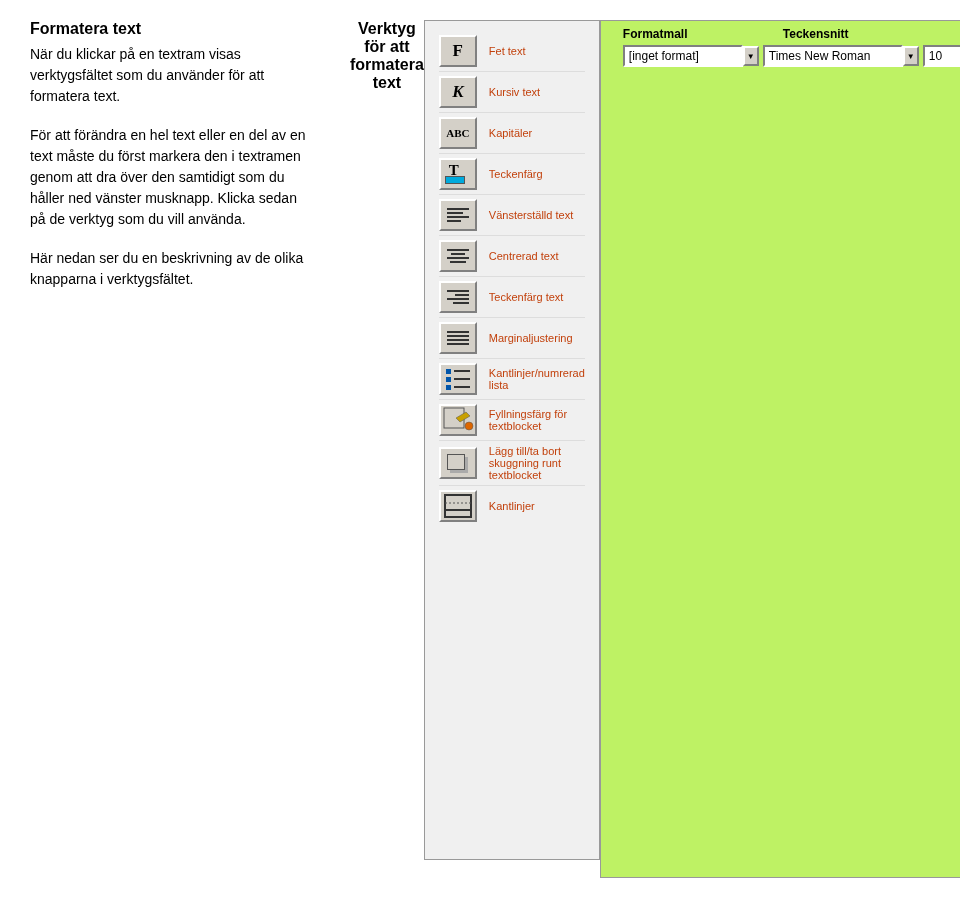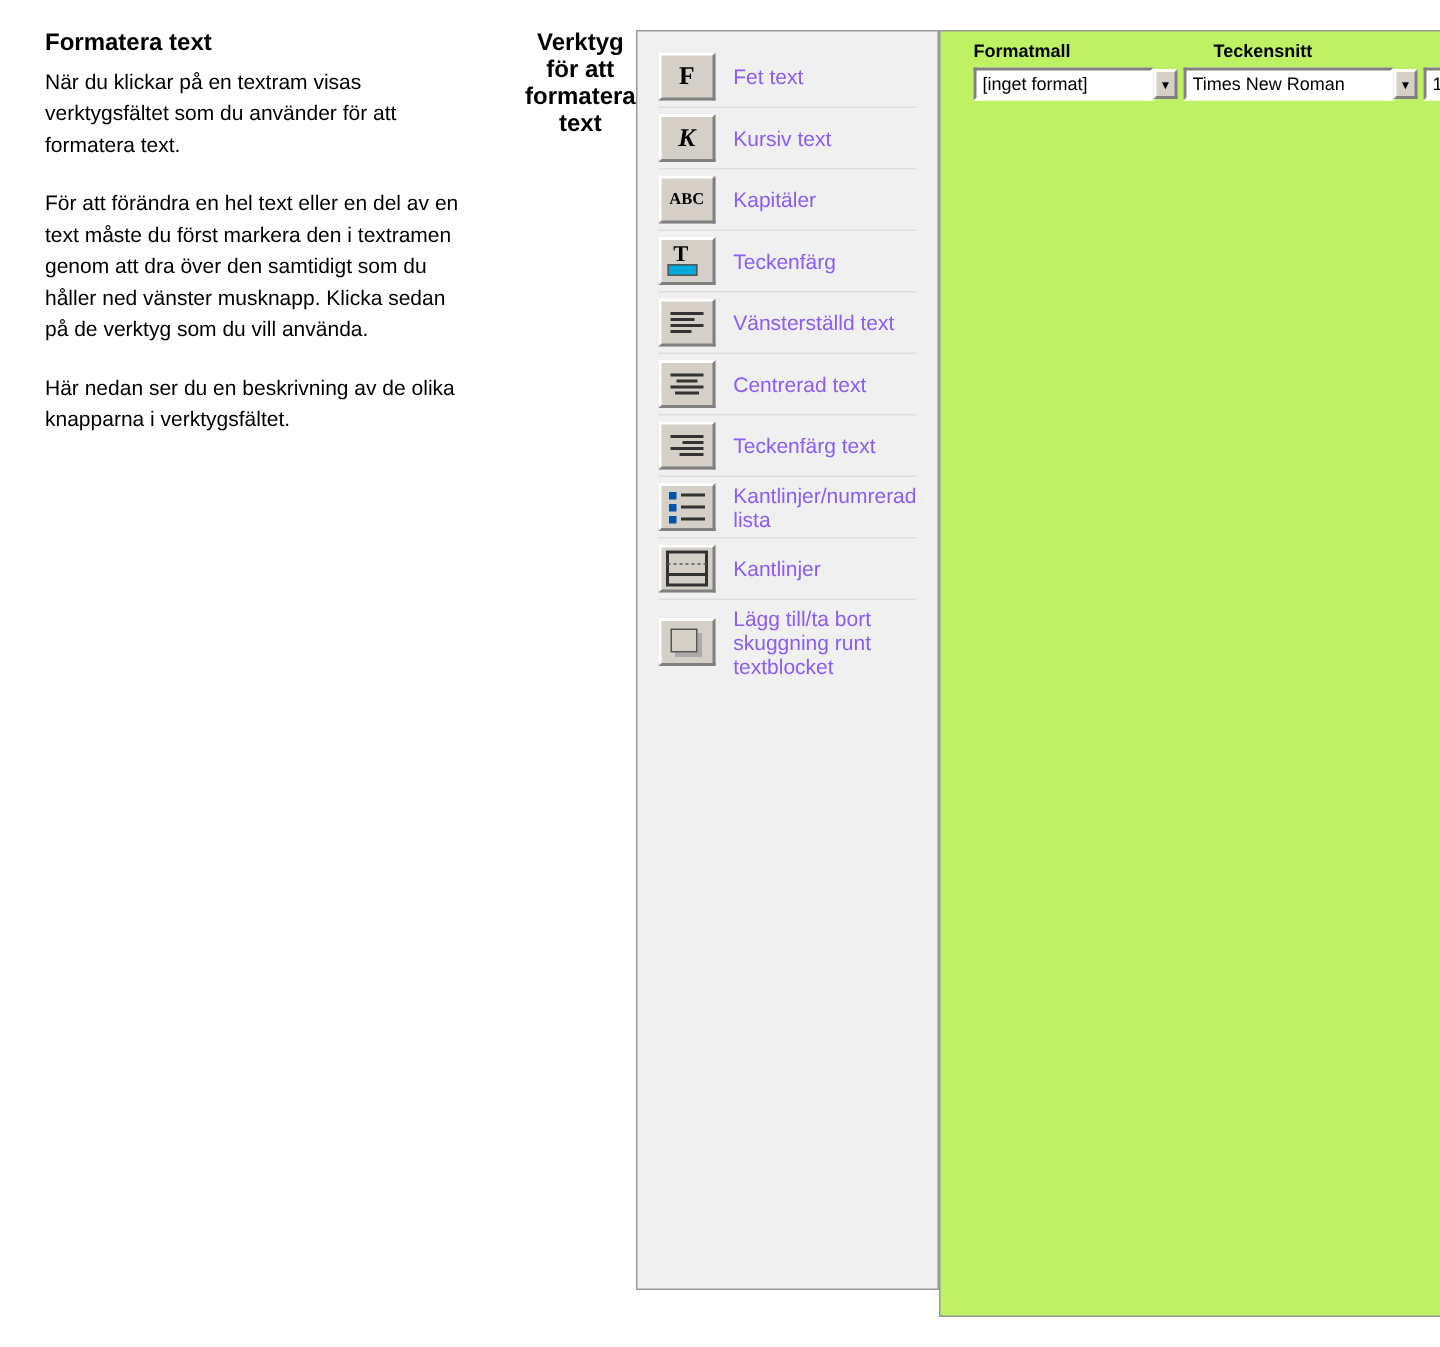--- a/index.html
+++ b/index.html
@@ -62,22 +62,22 @@
       border-color: #ffffff #808080 #808080 #ffffff;
       display: flex;
       align-items: center;
       justify-content: center;
       font-size: 13px;
       font-weight: bold;
       flex-shrink: 0;
       position: relative;
     }
     .tool-label {
-      font-size: 14px;
-      color: #8b5cf6;
+      font-size: 11px;
+      color: #c2410c;
     }
     
     .icon-bold { font-family: serif; font-size: 17px; font-weight: bold; }
     .icon-italic { font-family: serif; font-size: 17px; font-style: italic; font-weight: bold; }
     .icon-abc { font-family: serif; font-size: 11px; font-weight: bold; }
     .icon-color {
       position: relative;
     }
     .icon-color .t-letter {
       font-size: 15px;
@@ -285,20 +285,31 @@
         <div class="lines">
           <div class="line"></div>
             <div class="line"></div>
             <div class="line"></div>
             <div class="line"></div>
         </div>
       </div>
       <span class="tool-label">Teckenfärg text</span>
     </div>
 
+    <div class="tool-row">
+      <div class="tool-icon icon-justify">
+        <div class="lines">
+          <div class="line"></div>
+            <div class="line"></div>
+            <div class="line"></div>
+            <div class="line"></div>
+        </div>
+      </div>
+      <span class="tool-label">Marginaljustering</span>
+    </div>
 
     <div class="tool-row">
       <div class="tool-icon icon-list">
         <div class="lines">
           <div class="list-item-row">
               <div class="bullet"></div>
               <div class="list-line"></div>
             </div>
           <div class="list-item-row">
               <div class="bullet"></div>
@@ -306,44 +317,54 @@
             </div>
           <div class="list-item-row">
               <div class="bullet"></div>
               <div class="list-line"></div>
             </div>
         </div>
       </div>
       <span class="tool-label">Kantlinjer/numrerad lista</span>
     </div>
 
+    <div class="tool-row">
+      <div class="tool-icon icon-fill">
+        <svg viewBox="0 0 32 28">
+          <rect x="2" y="2" width="20" height="20" fill="#d4d0c8" stroke="#555" stroke-width="1"></rect>
+          <path d="M 18 16 L 28 10 L 24 6 L 14 12 Z" fill="#c8a000" stroke="#555" stroke-width="0.5"></path>
+          <circle cx="27" cy="20" r="4" fill="#dd6600" stroke="#555" stroke-width="0.5"></circle>
+        </svg>
+      </div>
+      <span class="tool-label">Fyllningsfärg för textblocket</span>
+    </div>
+
+    <div class="tool-row">
+      <div class="tool-icon">
+        <div class="icon-shadow">
+          <div class="shadow-box-outer">
+            <div class="shadow-box-shadow"></div>
+            <div class="shadow-box-main"></div>
+          </div>
+        </div>
+      </div>
+      <span class="tool-label">Lägg till/ta bort skuggning runt textblocket</span>
+    </div>
 
     <div class="tool-row">
       <div class="tool-icon">
         <svg viewBox="0 0 32 28" width="32" height="28">
           <rect x="3" y="3" width="26" height="22" fill="none" stroke="#333" stroke-width="2"></rect>
           <line x1="3" y1="11" x2="29" y2="11" stroke="#555" stroke-width="1" stroke-dasharray="2,2"></line>
           <line x1="3" y1="18" x2="29" y2="18" stroke="#333" stroke-width="2"></line>
         </svg>
       </div>
       <span class="tool-label">Kantlinjer</span>
     </div>
 
-    <div class="tool-row">
-      <div class="tool-icon">
-        <div class="icon-shadow">
-          <div class="shadow-box-outer">
-            <div class="shadow-box-shadow"></div>
-            <div class="shadow-box-main"></div>
-          </div>
-        </div>
-      </div>
-      <span class="tool-label">Lägg till/ta bort skuggning runt textblocket</span>
-    </div>
-
   </div>
 
   <div class="bottom-toolbar">
     <div class="toolbar-labels">
       <span class="toolbar-label">Formatmall</span>
       <span class="toolbar-label">Teckensnitt</span>
       <span class="toolbar-label">Teckenstorlek</span>
     </div>
     <div class="toolbar-controls">
 

